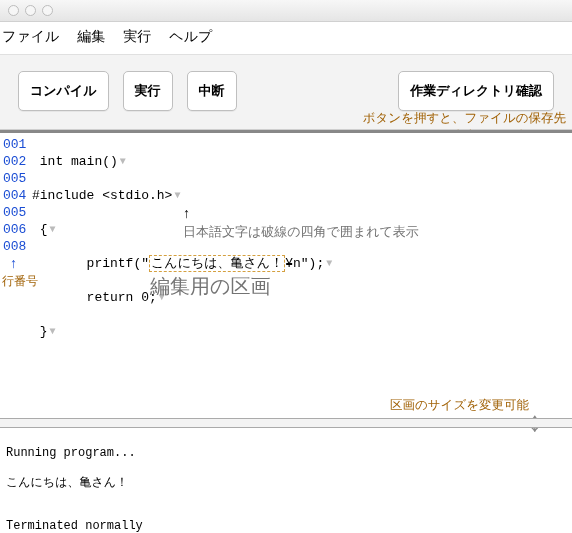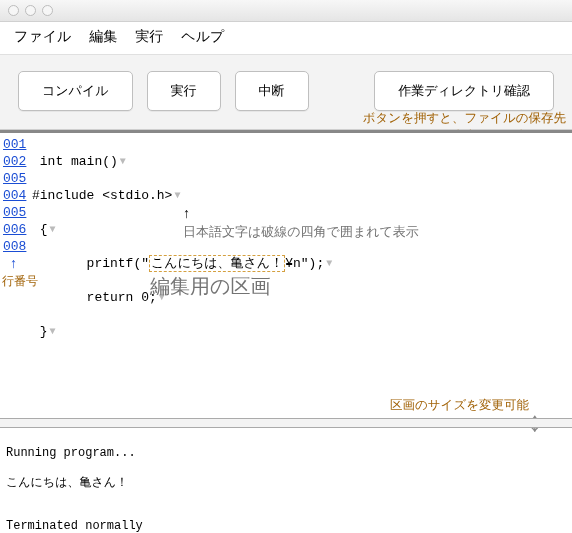--- a/index.html
+++ b/index.html
@@ -22,42 +22,43 @@
     }
     .traffic-light {
       width: 11px; height: 11px;
       border-radius: 50%;
       border: 1px solid #bcbcbc;
       background: #f6f6f6;
     }
     .menubar {
       display: flex;
       gap: 18px;
-      padding: 6px 14px 8px 14px;
+      padding: 6px 14px 8px 2px;
       font-size: 14px;
       border-bottom: 1px solid #e0e0e0;
     }
     .menubar span { cursor: default; }
     .toolbar {
       background: #f3f3f3;
       padding: 16px 18px 18px 18px;
       display: flex;
       gap: 14px;
       align-items: center;
       border-bottom: 1px solid #cfcfcf;
       position: relative;
     }
     .btn {
       background: #fff;
       border: 1px solid #bfbfbf;
       border-radius: 5px;
-      padding: 10px 23px;
+      padding: 10px 11px;
       font-size: 13px;
       cursor: pointer;
       box-shadow: 0 1px 0 rgba(0,0,0,.05);
+      font-weight: bold;
     }
     .toolbar .spacer { flex: 1; }
     .annot-red {
       color: #a16207;
       font-size: 12.5px;
       line-height: 1.4;
       position: absolute;
     }
     .editor-pane {
       display: flex;
@@ -67,21 +68,21 @@
       background: #fff;
     }
     .gutter {
       width: 32px;
       font-family: "Courier New", monospace;
       font-size: 13px;
       color: #1a4dd4;
       padding: 3px 4px 0 3px;
       text-align: left;
     }
-    .gutter div { line-height: 17px; text-decoration: underline; }
+    .gutter div { line-height: 17px; }
     .code {
       font-family: "Courier New", monospace;
       font-size: 13px;
       padding: 3px 0 0 0;
       line-height: 17px;
       white-space: pre;
     }
     .nl-mark {
       color: #bbb;
       font-size: 10px;

